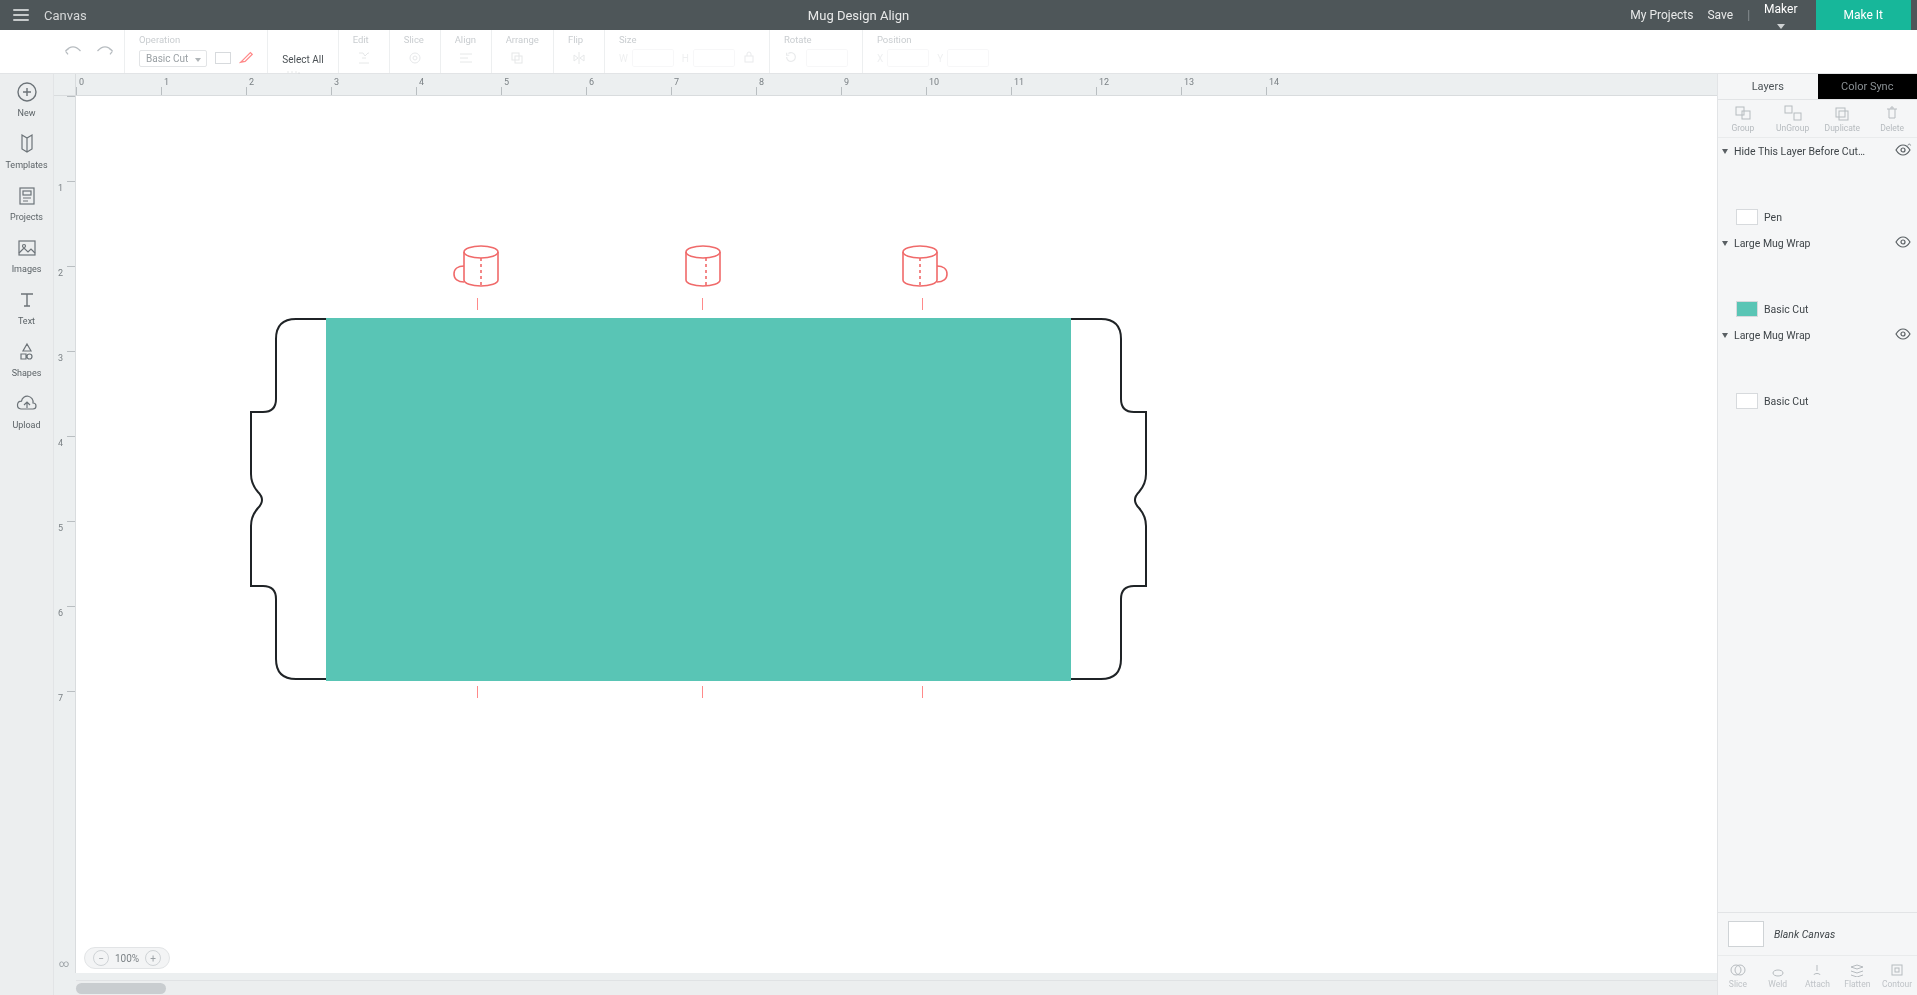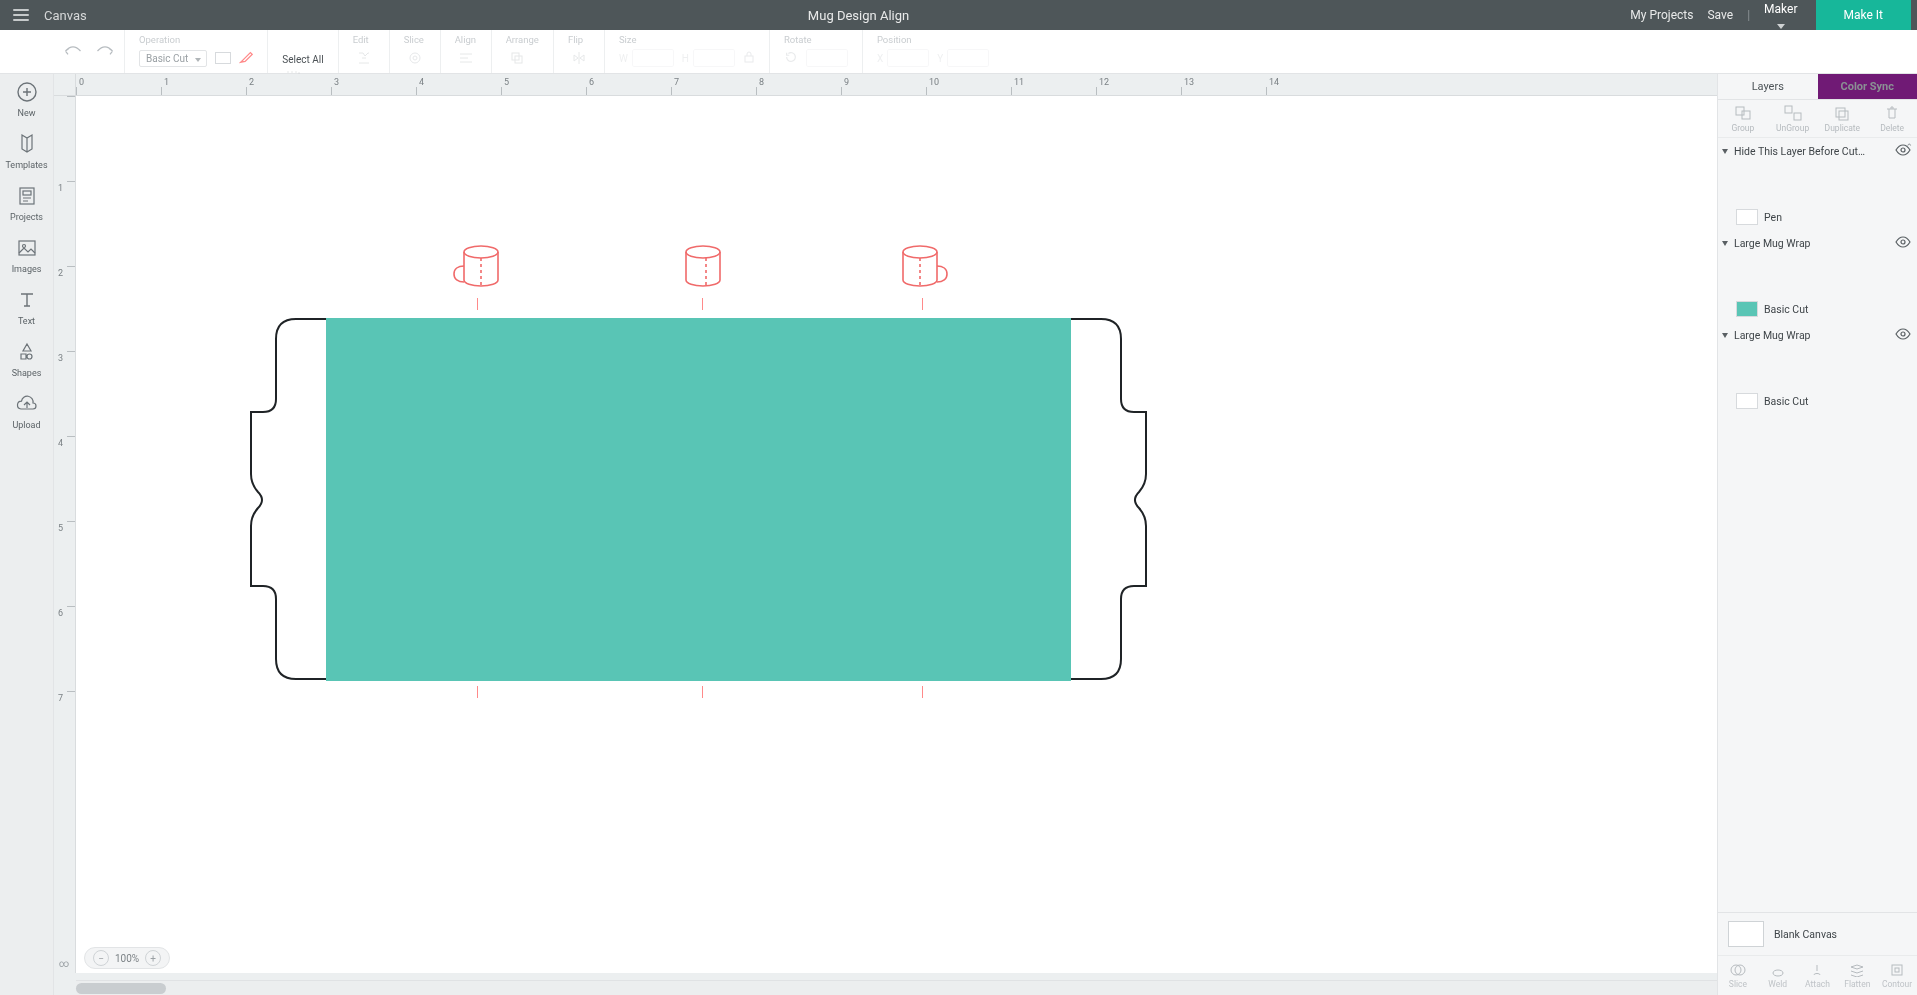--- a/index.html
+++ b/index.html
@@ -62,34 +62,34 @@
   .viewport{position:absolute;left:22px;top:22px;right:0;bottom:22px;background:#fff;overflow:hidden;}
   .artboard{position:absolute;left:0;top:0;right:0;bottom:0;}
   .zoom{position:absolute;left:30px;bottom:26px;z-index:4;display:flex;align-items:center;gap:6px;background:#f3f4f5;border:1px solid #e2e4e6;border-radius:14px;padding:2px 8px;font-size:10px;color:#7d8387;}
   .zbtn{width:16px;height:16px;border:1px solid #cfd3d6;border-radius:50%;display:flex;align-items:center;justify-content:center;color:#9aa0a4;cursor:pointer;}
   .h-scroll{position:absolute;left:22px;right:0;bottom:0;height:15px;background:#eceeef;border-top:1px solid #e0e2e4;}
   .h-scroll .thumb{position:absolute;left:0;top:2px;height:11px;width:90px;background:#c9cdd0;border-radius:6px;}
   
   .panel{width:200px;background:#f5f6f7;border-left:1px solid #e2e4e6;display:flex;flex-direction:column;}
   .panel-tabs{height:26px;display:flex;border-bottom:1px solid #e2e4e6;font-size:11px;}
   .ptab{flex:1;display:flex;align-items:center;justify-content:center;color:#4c5357;cursor:pointer;}
-  .ptab.inactive{background:#701a75;color:#8a9094;font-weight:bold;}
+  .ptab.inactive{background:#000000;color:#8a9094;}
   .panel-actions{height:38px;display:flex;border-bottom:1px solid #e9ebec;}
   .pa{flex:1;display:flex;flex-direction:column;align-items:center;justify-content:center;gap:2px;font-size:8.5px;color:#b6bbbf;}
   .pa svg{stroke:#b6bbbf;}
   .layers{flex:1;overflow:auto;font-size:11px;color:#3f4549;position:relative;}
   .lr{display:flex;align-items:center;height:26px;padding:0 6px 0 4px;gap:6px;}
   .lr .tri{width:0;height:0;border-left:3px solid transparent;border-right:3px solid transparent;border-top:5px solid #5a6064;}
   .lr .name{flex:1;white-space:nowrap;overflow:hidden;text-overflow:ellipsis;font-size:10.5px;}
   .lr .eye svg{stroke:#5a6064;}
   .lr.sub{padding-left:18px;height:26px;margin-top:40px;}
   .lr.sub .sw{width:22px;height:16px;border:1px solid #d7dadd;}
   .collapse-caret{position:absolute;right:4px;top:4px;font-size:9px;color:#8a9094;cursor:pointer;}
   .panel-bottom{border-top:1px solid #e2e4e6;}
-  .bc-row{display:flex;align-items:center;gap:10px;padding:8px 10px;font-size:10.5px;color:#3f4549;}
+  .bc-row{display:flex;align-items:center;gap:10px;padding:8px 10px;font-size:10.5px;color:#3f4549;font-style:italic;}
   .bc-sw{width:36px;height:26px;border:1px solid #cfd3d6;background:#fff;}
   .panel-actions2{height:40px;display:flex;border-top:1px solid #e9ebec;}
   .panel-actions2 .pa{color:#bfc3c7;}
   
   .mug-icon{position:absolute;}
   .tick-red{position:absolute;width:1px;height:12px;background:#ff8a8a;}
 </style>
 </head>
 <body>
 

